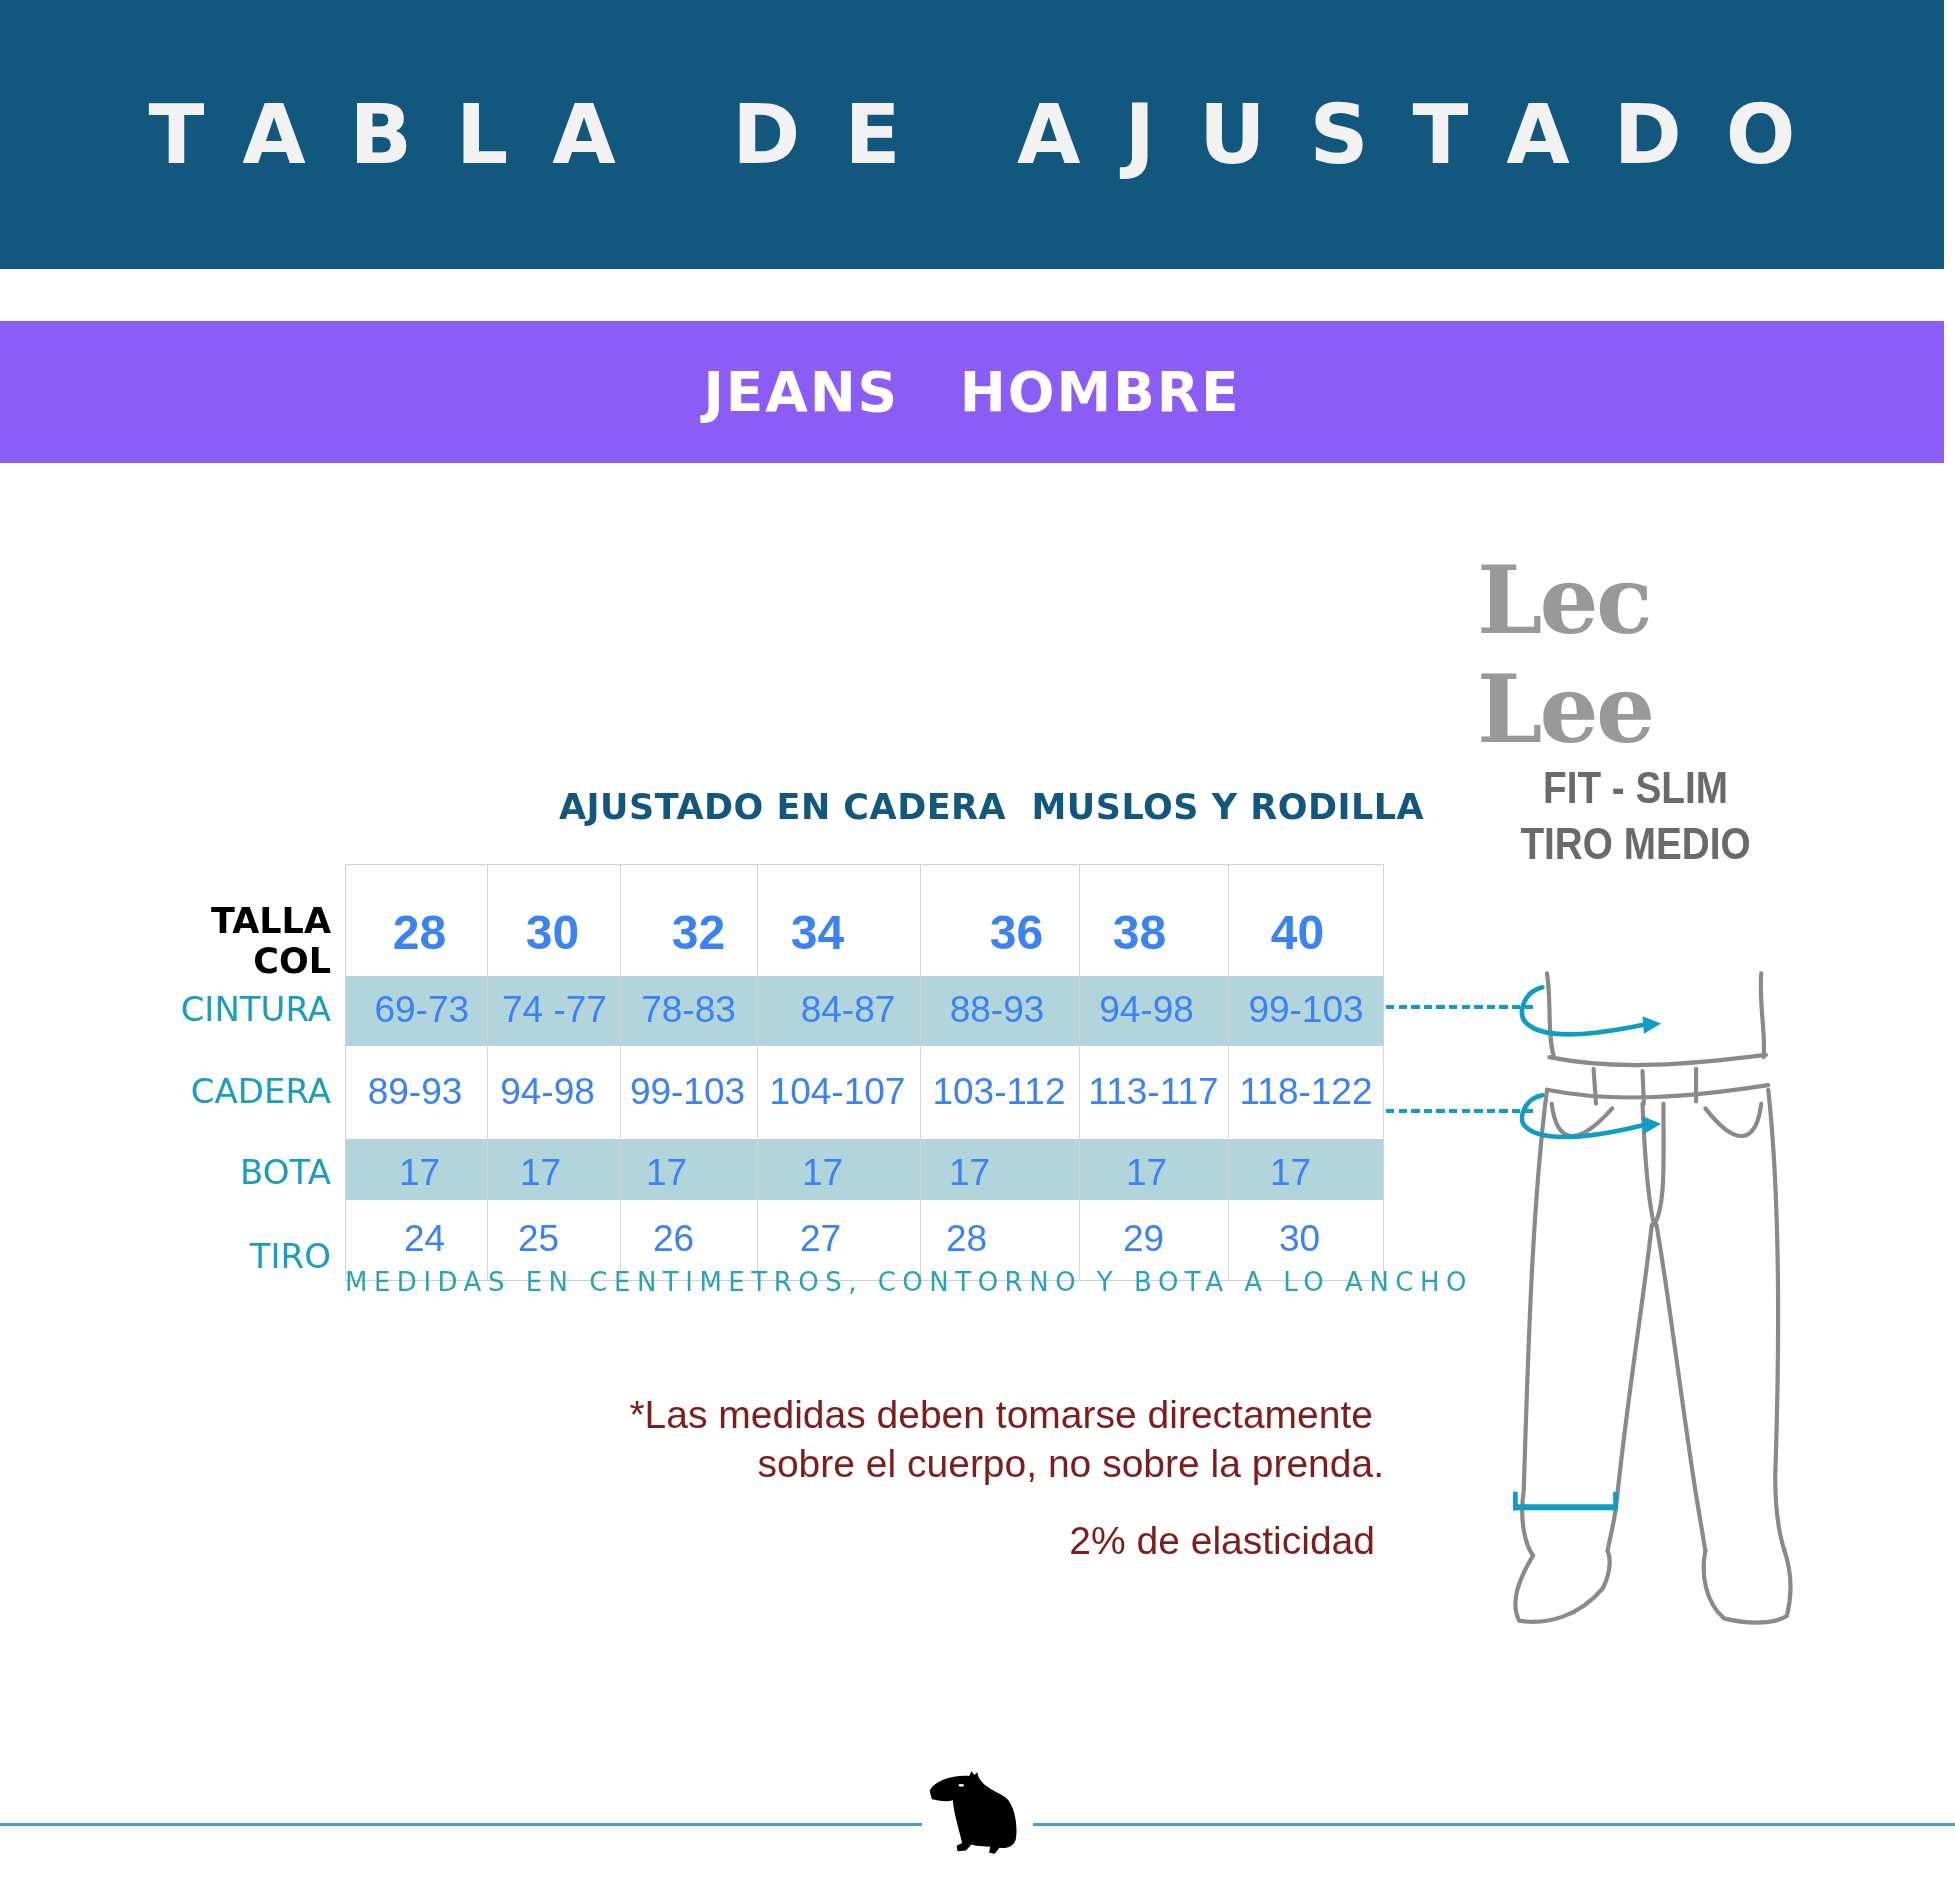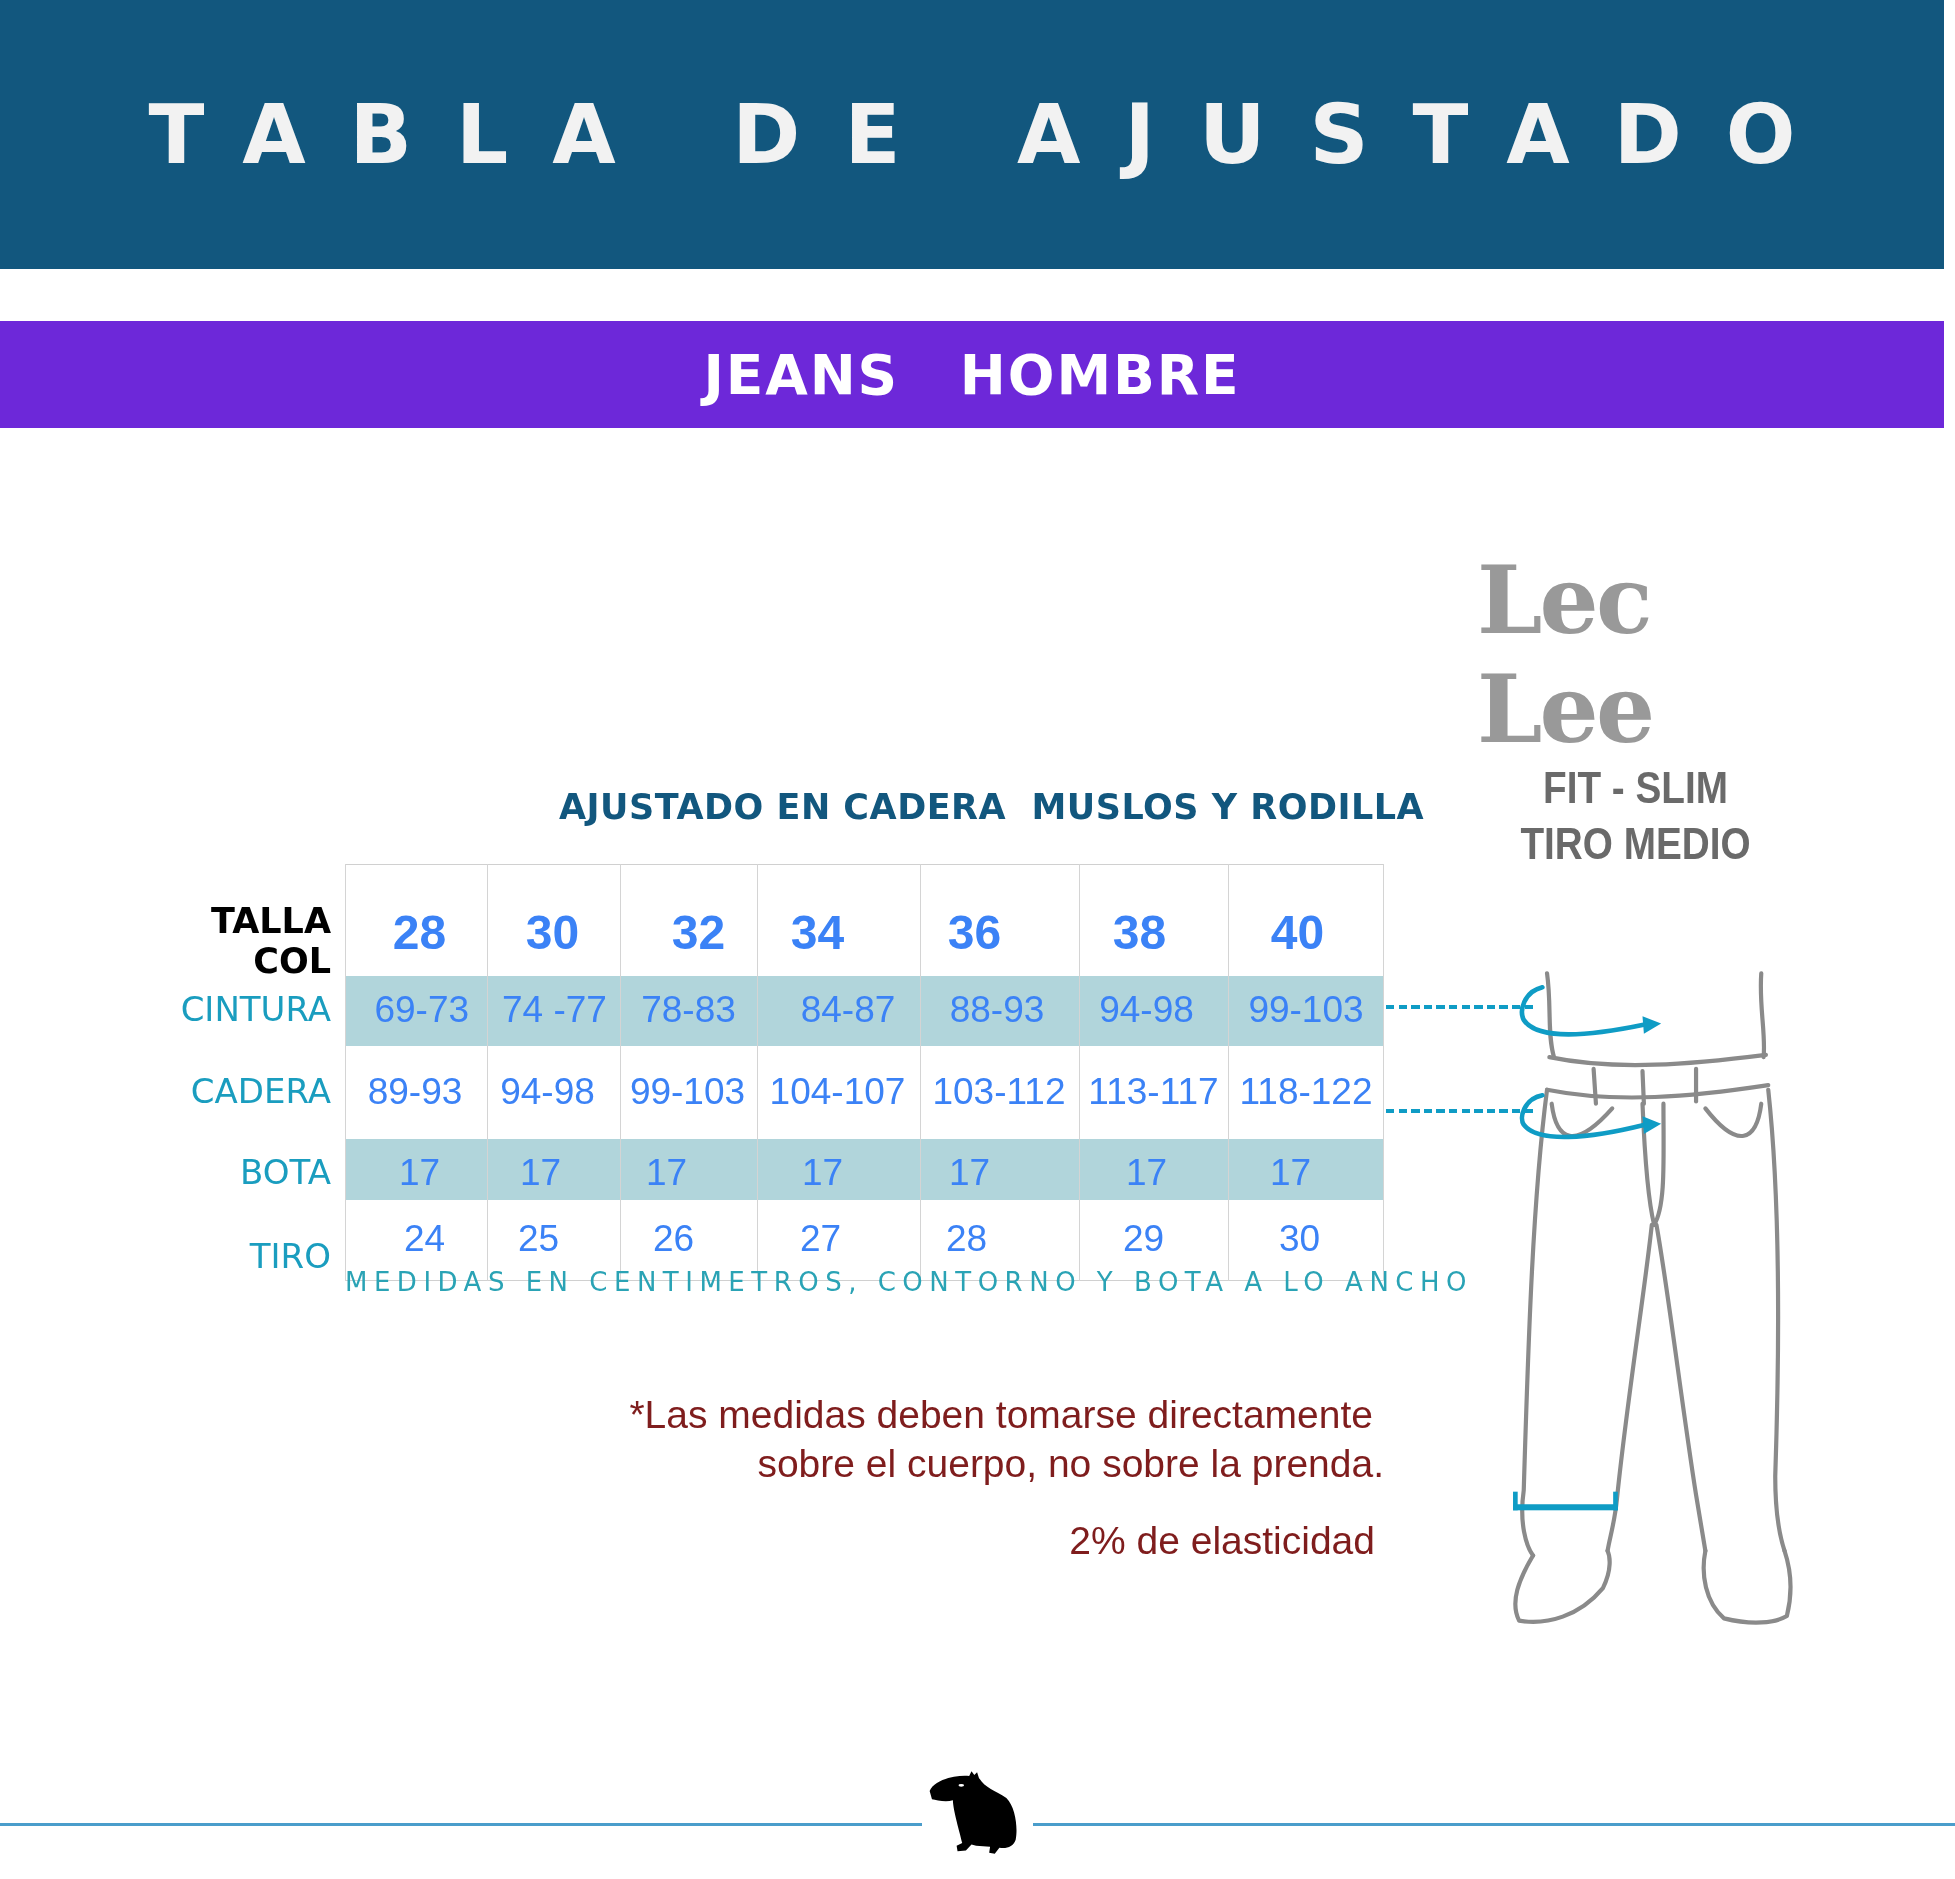--- a/index.html
+++ b/index.html
@@ -3,21 +3,21 @@
 <meta charset="utf-8">
 <style>
   html, body { margin:0; padding:0; background:#ffffff; }
   body { width:1955px; height:1880px; position:relative; overflow:hidden; font-family:"Liberation Sans", sans-serif; }
   .abs { position:absolute; }
 
   .header-band { left:0; top:0; width:1944px; height:269px; background:#12577e; }
   .header-title { left:0; top:0; width:1944px; height:269px; display:flex; align-items:center; justify-content:center;
     color:#f2f2f2; font-family:"DejaVu Sans", sans-serif; font-weight:bold; font-size:82px; letter-spacing:44px; padding-left:44px; box-sizing:border-box; }
 
-  .sub-band { left:0; top:321px; width:1944px; height:107px; background:#6d28d9; display:flex; align-items:center; justify-content:center; }
+  .sub-band { left:0; top:321px; width:1944px; height:142px; background:#8b5cf6; display:flex; align-items:center; justify-content:center; }
   .sub-title { color:#ffffff; font-family:"DejaVu Sans", sans-serif; font-weight:bold; font-size:55px; letter-spacing:1.9px; word-spacing:9.3px; }
 
   .brand-logo { left:1477px; top:601px; width:326px; height:107px; display:flex; align-items:center; justify-content:center;
     color:#999999; font-family:"DejaVu Serif", serif; font-weight:bold; font-size:93px; letter-spacing:-2.8px; }
   .fit-line { left:1468px; width:335px; text-align:center; color:#6a6a6a; font-weight:bold; font-size:45px; transform:scaleX(0.86); }
 
   .table-heading { left:559px; top:787px; width:820px; text-align:right; color:#12577e; font-family:"DejaVu Sans", sans-serif; font-weight:bold; font-size:35px; letter-spacing:0.5px; }
 
   .grid { left:345px; top:864px; width:1039px; height:417px; }
   .row-band { position:absolute; left:0; width:1039px; background:#b1d5db; }
@@ -76,21 +76,21 @@
   <div class="vline" style="left:412px;"></div>
   <div class="vline" style="left:575px;"></div>
   <div class="vline" style="left:734px;"></div>
   <div class="vline" style="left:883px;"></div>
   <div class="vline" style="left:1038px;"></div>
 
   <div class="cell size" style="left:28px;width:93px;top:41px;">28</div>
   <div class="cell size" style="left:161px;width:93px;top:41px;">30</div>
   <div class="cell size" style="left:307px;width:93px;top:41px;">32</div>
   <div class="cell size" style="left:426px;width:93px;top:41px;">34</div>
-  <div class="cell size" style="left:583px;width:93px;top:41px;">36</div>
+  <div class="cell size" style="left:625px;width:93px;top:41px;">36</div>
   <div class="cell size" style="left:748px;width:93px;top:41px;">38</div>
   <div class="cell size" style="left:906px;width:93px;top:41px;">40</div>
 
   <div class="cell val" style="left:9.3px;width:135px;top:125px;">69-73</div>
   <div class="cell val" style="left:142px;width:135px;top:125px;">74 -77</div>
   <div class="cell val" style="left:275px;width:137px;top:125px;">78-83</div>
   <div class="cell val" style="left:419px;width:168px;top:125px;">84-87</div>
   <div class="cell val" style="left:573px;width:158px;top:125px;">88-93</div>
   <div class="cell val" style="left:720px;width:163px;top:125px;">94-98</div>
   <div class="cell val" style="left:883px;width:156px;top:125px;">99-103</div>

